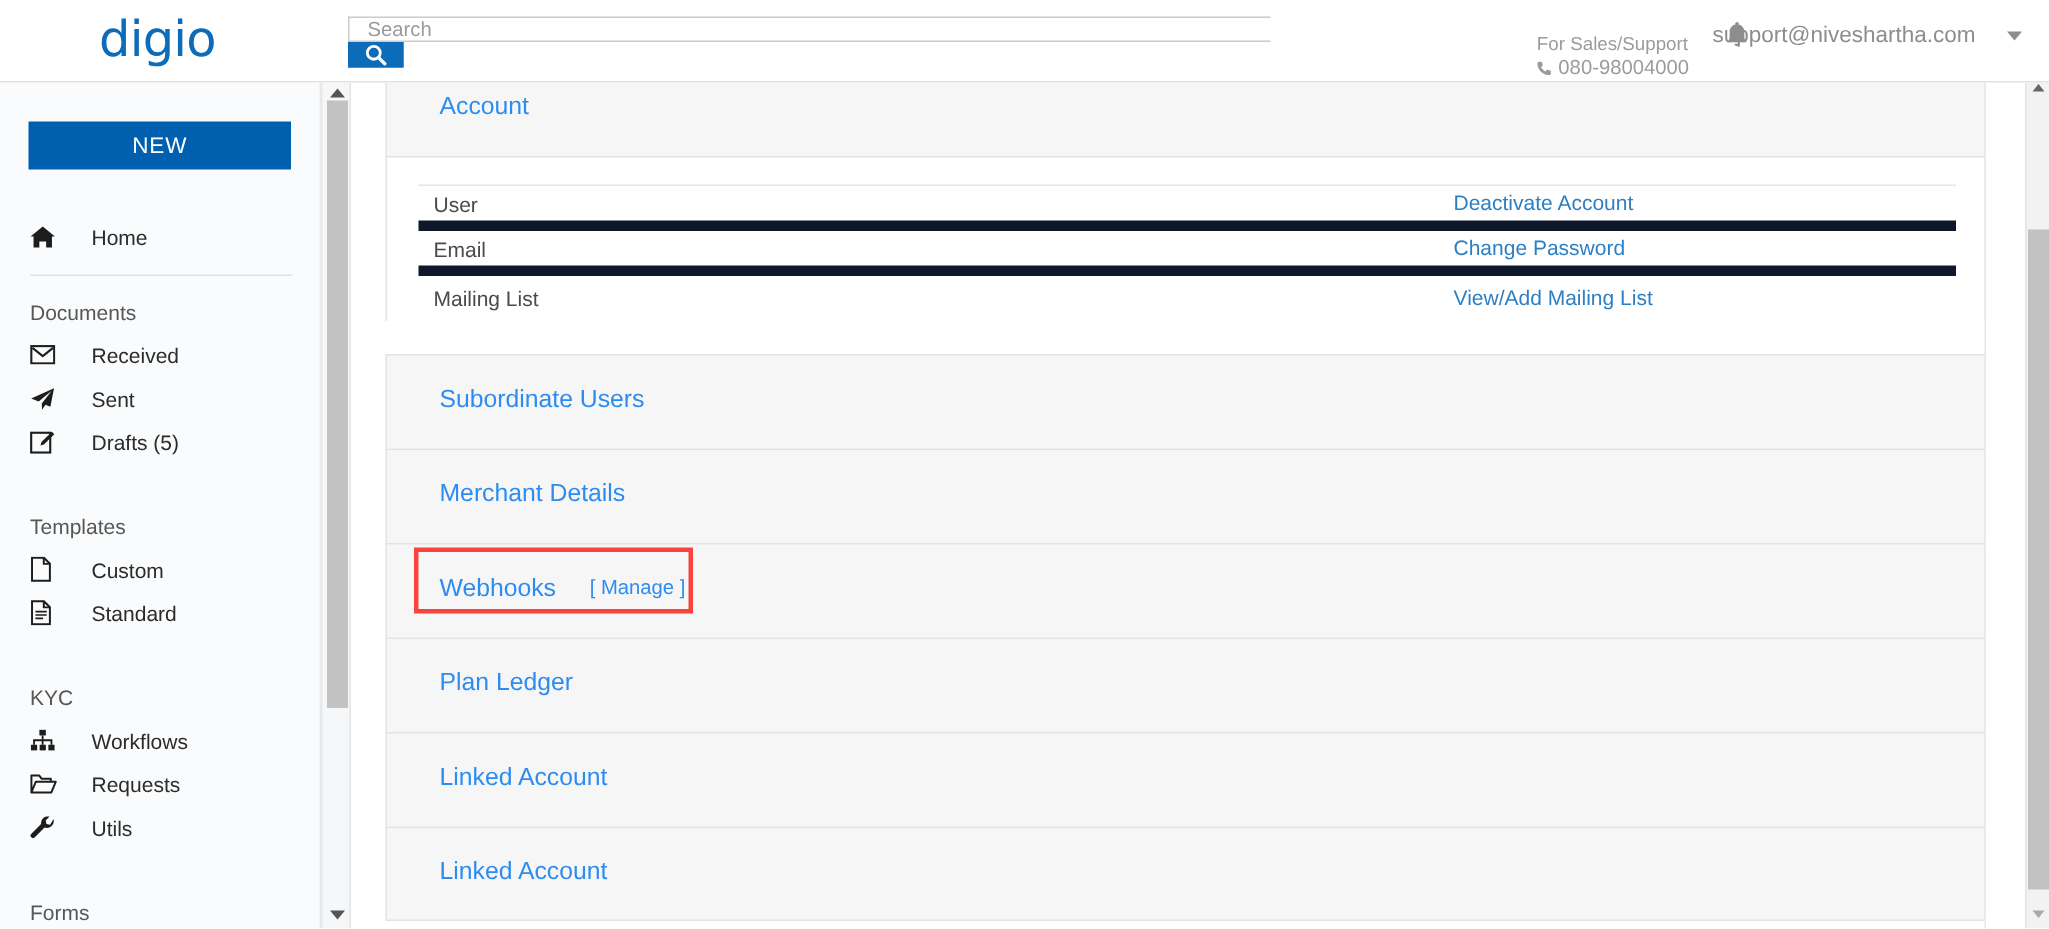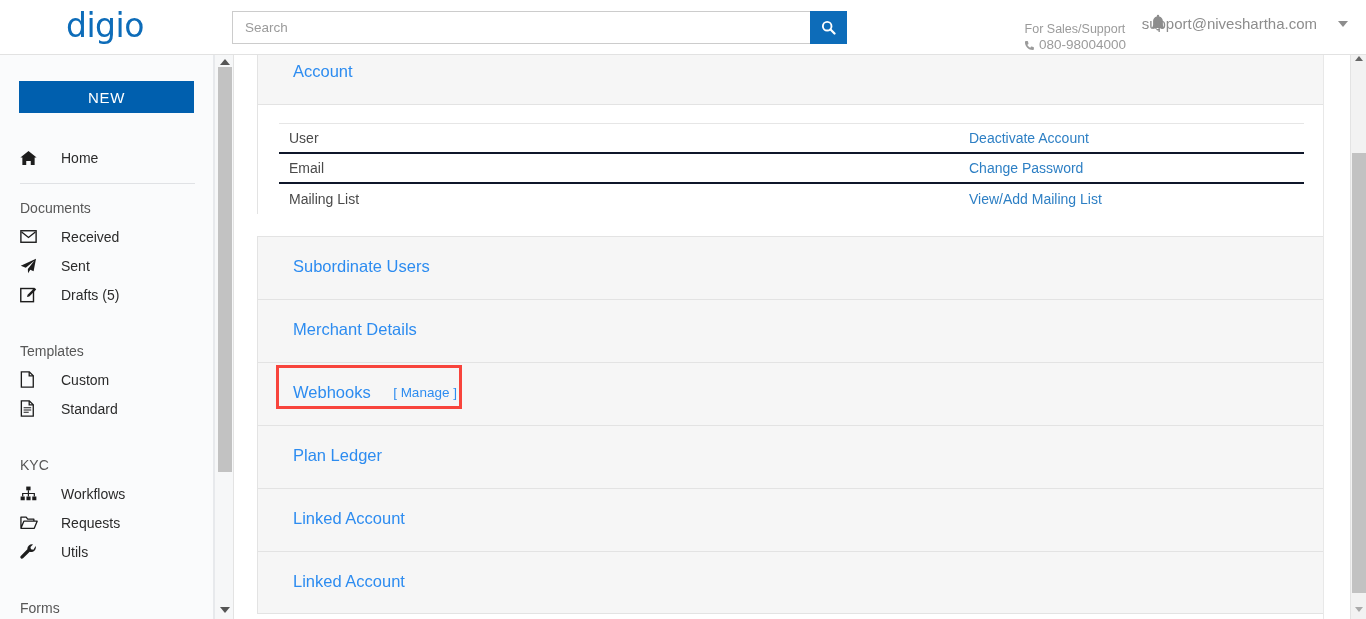--- a/index.html
+++ b/index.html
@@ -28,20 +28,21 @@
     color: #0d6cb9;
     font-family: "DejaVu Sans", sans-serif;
     font-weight: 400;
     letter-spacing: -0.5px;
     user-select: none;
   }
   .search-wrap {
     position: absolute; left: 232px; top: 11px;
     width: 615px; height: 33px;
     display: flex;
+    flex-direction: column;
   }
   .search-input {
     flex: 1 1 auto; height: 33px;
     border: 1px solid #ccc; border-right: none;
     border-radius: 0;
     padding: 0 12px;
     font-size: 13.5px; color: #555;
     font-family: "Liberation Sans", sans-serif;
     outline: none;
     background: #fff;
@@ -202,21 +203,21 @@
 
   
   .subtable {
     margin: 18px 19px 22px 21px;
     border-top: 1px solid #e6e6e6;
   }
   .subrow {
     display: flex;
     align-items: center;
     height: 30px;
-    border-bottom: 2px solid #0f172a;
+    border-bottom: 7px solid #0f172a;
   }
   .subrow:last-child { border-bottom: none; }
   .sub-left {
     width: 690px;
     padding-left: 10px;
     color: #4a4a4a;
     font-size: 14px;
   }
   .sub-right a {
     color: #2d7fc4;

